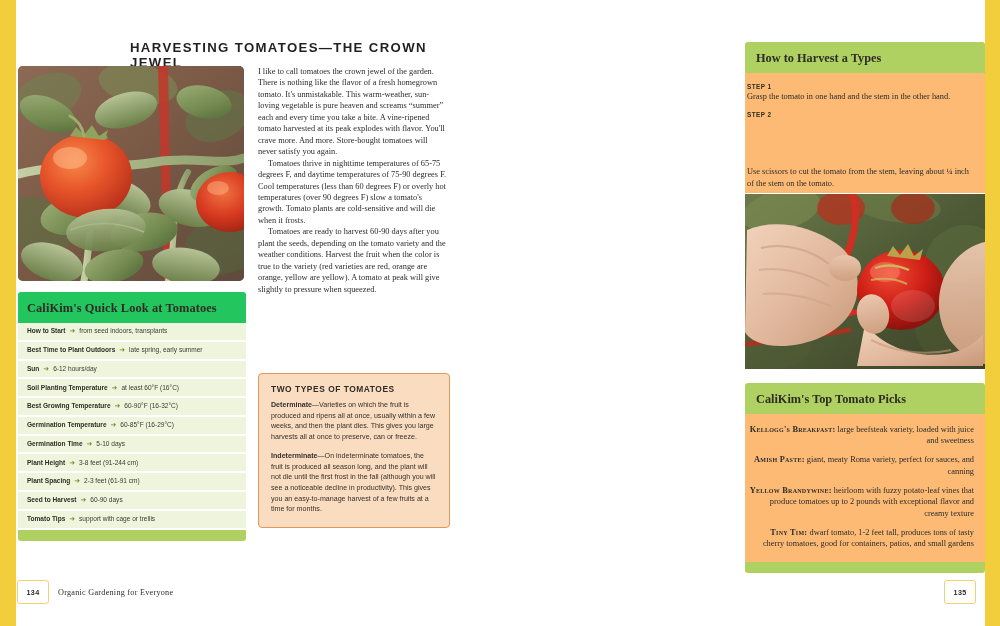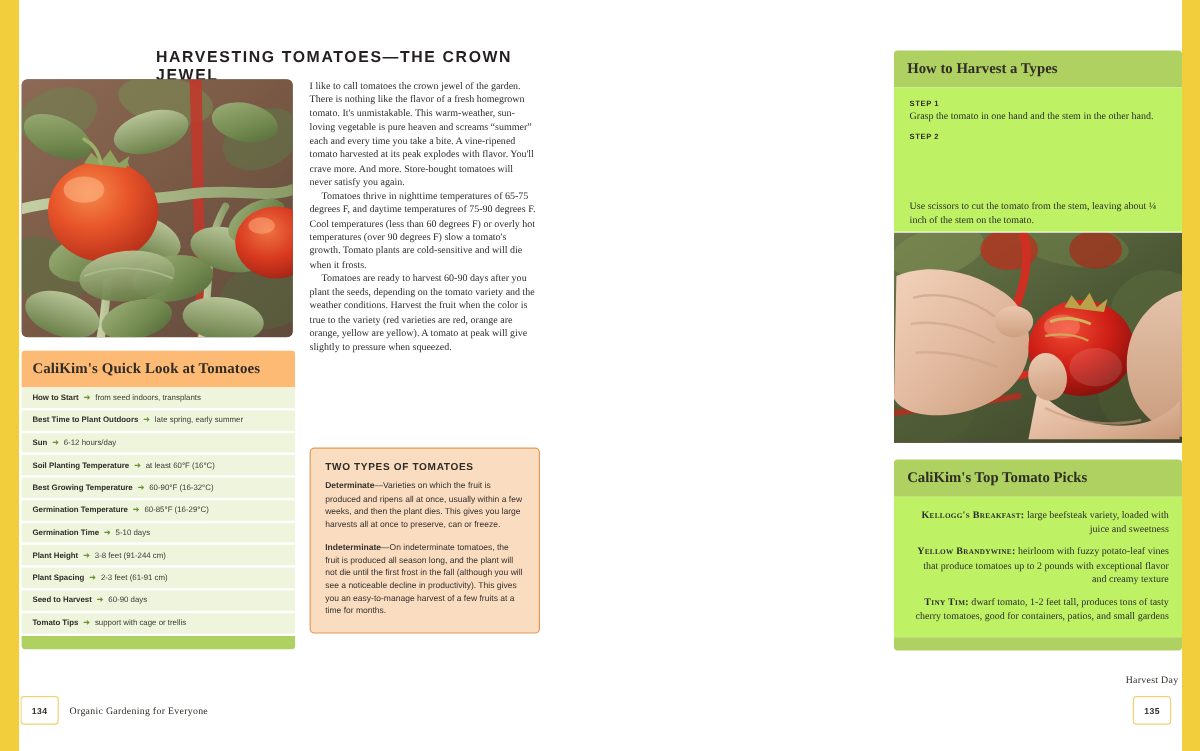--- a/index.html
+++ b/index.html
@@ -88,21 +88,21 @@
   .body-col p + p { text-indent: 10px; }
 
   
   .quicklook {
     position: absolute;
     left: 2px;
     top: 292px;
     width: 228px;
   }
   .ql-header {
-    background: #fdba74;
+    background: #22c55e;
     padding: 6px 9px 7px 9px;
     border-radius: 3px 3px 0 0;
   }
   .ql-header-text {
     font-family: "Liberation Serif", serif;
     font-weight: bold;
     font-size: 12.4px;
     color: #2f2c26;
     letter-spacing: .1px;
   }
@@ -169,22 +169,22 @@
     padding: 6px 11px 7px 11px;
     border-radius: 3px 3px 0 0;
   }
   .panel-header-text {
     font-family: "Liberation Serif", serif;
     font-weight: bold;
     font-size: 12.3px;
     color: #2f2c26;
   }
   .panel-body {
-    background: #bef264;
-    padding: 10px 11px 12px 13px;
+    background: #fdba74;
+    padding: 10px 11px 12px 2px;
   }
   .panel-body.tight { padding-bottom: 4px; }
   .step-label {
     font-family: "Liberation Sans", sans-serif;
     font-weight: bold;
     font-size: 6.4px;
     letter-spacing: .45px;
     color: #2f2c26;
     text-transform: uppercase;
     margin-bottom: 1px;
@@ -493,18 +493,19 @@
       </svg>
     </div>
   </section>
 
   <section class="panel" style="margin-top:14px;">
     <div class="panel-header">
       <span class="panel-header-text">CaliKim's Top Tomato Picks</span>
     </div>
     <div class="panel-body" id="top-picks-body">
         <div class="pick"><span class="name">Kellogg's Breakfast:</span><span> large beefsteak variety, loaded with juice and sweetness</span></div>
+        <div class="pick"><span class="name">Amish Paste:</span><span> giant, meaty Roma variety, perfect for sauces, and canning</span></div>
         <div class="pick"><span class="name">Yellow Brandywine:</span><span> heirloom with fuzzy potato-leaf vines that produce tomatoes up to 2 pounds with exceptional flavor and creamy texture</span></div>
         <div class="pick"><span class="name">Tiny Tim:</span><span> dwarf tomato, 1-2 feet tall, produces tons of tasty cherry tomatoes, good for containers, patios, and small gardens</span></div>
       </div>
     <div class="panel-foot"></div>
   </section>
 </div>
 
 </body></html>

